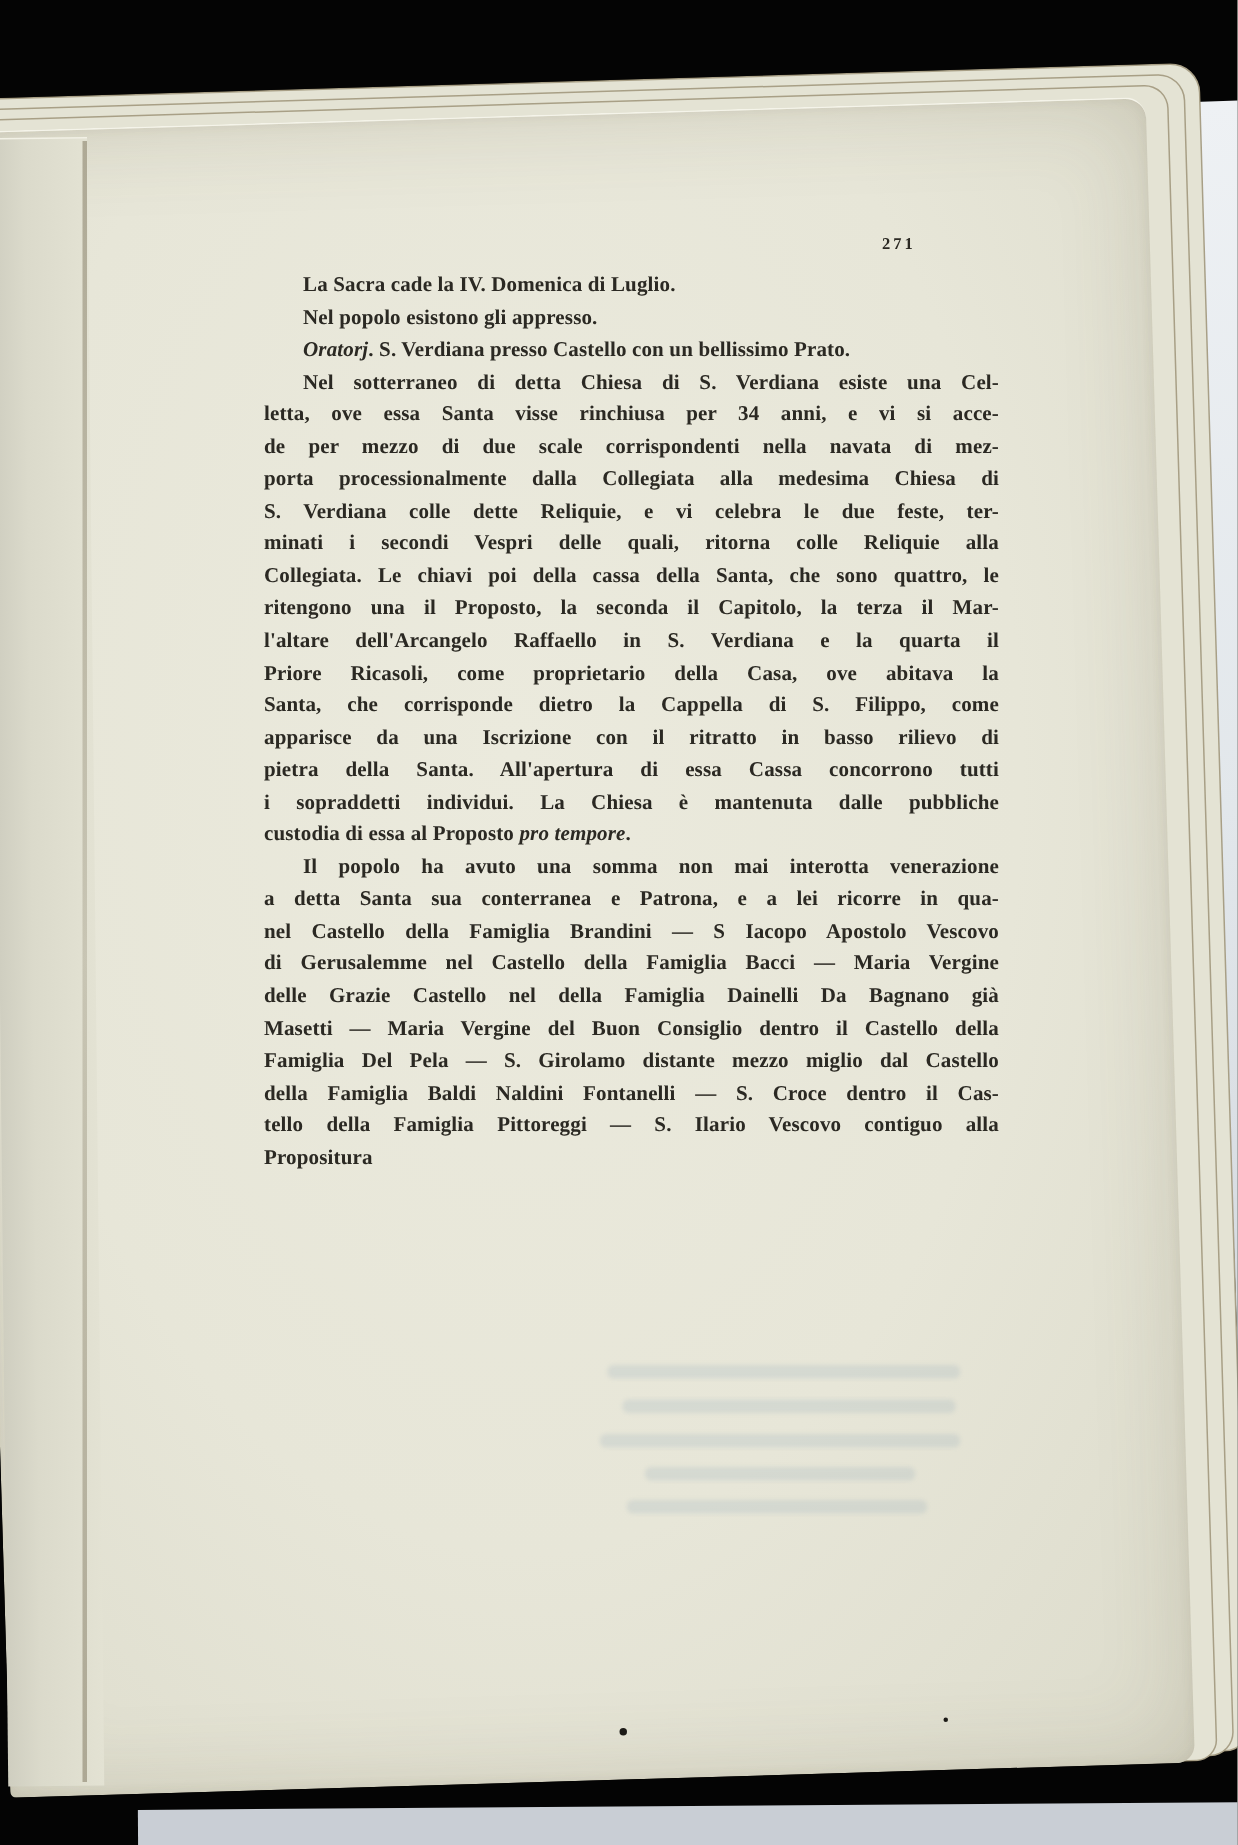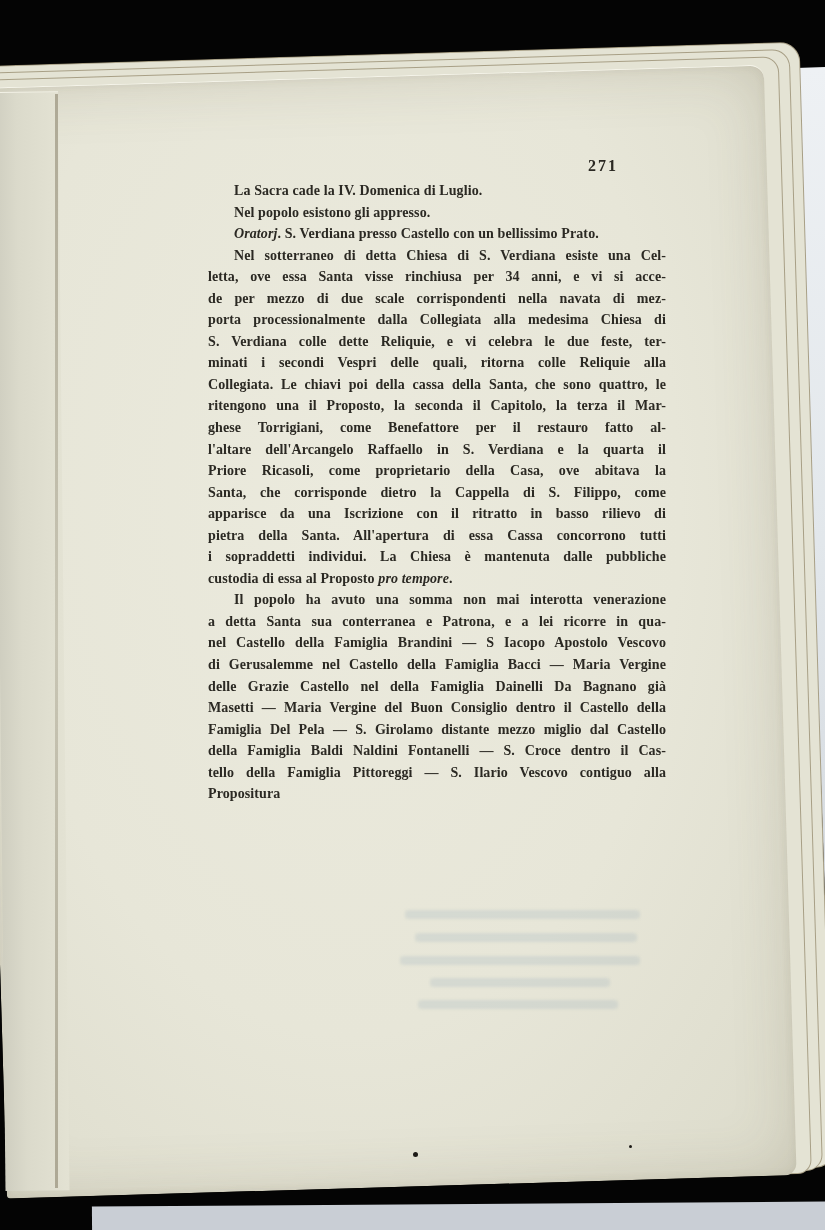--- a/index.html
+++ b/index.html
@@ -50,28 +50,28 @@
     border-top:1px solid #f2f1e6;
   }
   .gutter{
     position:absolute;left:55px;top:94px;width:3px;height:1094px;
     background:linear-gradient(180deg,rgba(110,100,75,.45),rgba(110,100,75,.22) 50%,rgba(110,100,75,.45));
   }
 
   
   .pageno{
     position:absolute;left:588px;top:157px;
-    color:var(--ink,#2b2923);font-size:16px;font-weight:bold;letter-spacing:2px;
+    color:var(--ink,#2b2923);font-size:11px;font-weight:bold;letter-spacing:2px;
   }
   .text{
     position:absolute;left:176px;top:180px;width:490px;
     color:var(--ink,#2b2923);font-size:14px;font-weight:bold;
     line-height:21.55px;letter-spacing:.1px;
   }
-  .line{white-space:nowrap;text-align:justify;text-align-last:justify;margin-left:32px;}
+  .line{white-space:nowrap;text-align:justify;text-align-last:justify;}
   .line.end{text-align-last:left;}
   .line.indent{text-indent:26px;}
   .it{font-style:italic;}
 
   
   .show-mark{
     position:absolute;height:9px;border-radius:4px;
     background:rgba(120,148,176,.16);filter:blur(1.5px);
   }
   .m1{left:405px;top:910px;width:235px;}
@@ -115,21 +115,20 @@
       <div class="line indent end"><span>Nel popolo esistono gli appresso.</span></div>
       <div class="line indent end"><span class="it">Oratorj</span><span>. S. Verdiana presso Castello con un bellissimo Prato.</span></div>
       <div class="line indent"><span>Nel sotterraneo di detta Chiesa di S. Verdiana esiste una Cel-</span></div>
       <div class="line"><span>letta, ove essa Santa visse rinchiusa per 34 anni, e vi si acce-</span></div>
       <div class="line"><span>de per mezzo di due scale corrispondenti nella navata di mez-</span></div>
       <div class="line"><span>porta processionalmente dalla Collegiata alla medesima Chiesa di</span></div>
       <div class="line"><span>S. Verdiana colle dette Reliquie, e vi celebra le due feste, ter-</span></div>
       <div class="line"><span>minati i secondi Vespri delle quali, ritorna colle Reliquie alla</span></div>
       <div class="line"><span>Collegiata. Le chiavi poi della cassa della Santa, che sono quattro, le</span></div>
       <div class="line"><span>ritengono una il Proposto, la seconda il Capitolo, la terza il Mar-</span></div>
-      <div class="line"><span>ghese Torrigiani, come Benefattore per il restauro fatto al-</span></div>
       <div class="line"><span>l'altare dell'Arcangelo Raffaello in S. Verdiana e la quarta il</span></div>
       <div class="line"><span>Priore Ricasoli, come proprietario della Casa, ove abitava la</span></div>
       <div class="line"><span>Santa, che corrisponde dietro la Cappella di S. Filippo, come</span></div>
       <div class="line"><span>apparisce da una Iscrizione con il ritratto in basso rilievo di</span></div>
       <div class="line"><span>pietra della Santa. All'apertura di essa Cassa concorrono tutti</span></div>
       <div class="line"><span>i sopraddetti individui. La Chiesa è mantenuta dalle pubbliche</span></div>
       <div class="line end"><span>custodia di essa al Proposto </span><span class="it">pro tempore</span><span>.</span></div>
       <div class="line indent"><span>Il popolo ha avuto una somma non mai interotta venerazione</span></div>
       <div class="line"><span>a detta Santa sua conterranea e Patrona, e a lei ricorre in qua-</span></div>
       <div class="line"><span>nel Castello della Famiglia Brandini — S Iacopo Apostolo Vescovo</span></div>

